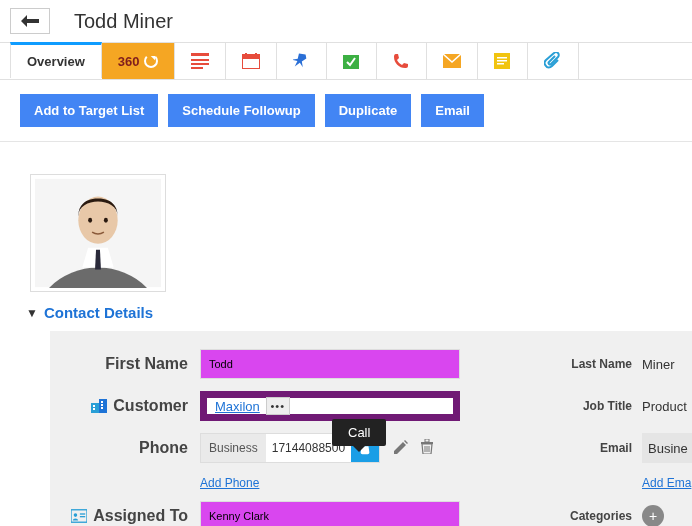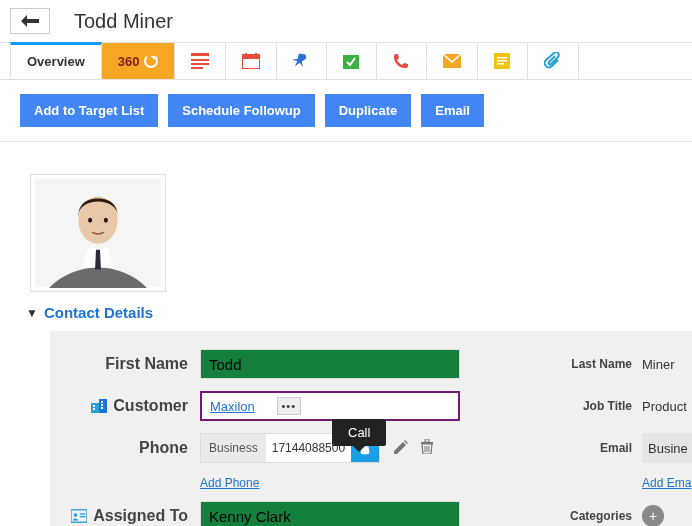--- a/index.html
+++ b/index.html
@@ -19,24 +19,24 @@
   .avatar { width: 136px; height: 118px; border: 1px solid #ddd; padding: 4px; display: flex; align-items: center; justify-content: center; overflow: hidden; background: #fff; }
   .avatar svg { width: 128px; height: 110px; }
   .section-hdr { display: flex; align-items: center; gap: 6px; padding: 6px 20px 10px 26px; cursor: pointer; }
   .section-hdr .chev { font-size: 12px; color: #333; }
   .section-hdr .label { color: #1e73d6; font-size: 15px; font-weight: bold; }
   .details { background: #f0f0f0; margin-left: 50px; padding: 12px 0 0 0; }
   .row { display: flex; align-items: center; min-height: 42px; }
   .lbl-col { width: 150px; text-align: right; padding-right: 12px; font-size: 16px; color: #444; font-weight: bold; display: flex; align-items: center; justify-content: flex-end; gap: 6px; }
   .lbl-col .mini-icon { width: 16px; height: 14px; }
   .val-col { width: 270px; }
-  .val-col input.txt { width: 260px; height: 30px; border: 1px solid #ddd; background: #15803d; padding: 0 8px; font-size: 15px; }
+  .val-col input.txt { width: 260px; height: 30px; border: 1px solid #ddd; background: #d946ef; padding: 0 8px; font-size: 11px; }
   .lbl2-col { flex: 1; text-align: right; padding-right: 10px; font-size: 12px; color: #444; font-weight: bold; white-space: nowrap; }
   .val2-col { width: 50px; font-size: 13px; color: #333; overflow: hidden; white-space: nowrap; }
-  .customer-box { display: flex; align-items: center; gap: 22px; background: #fff; border: 2px solid #701a75; height: 30px; padding: 0 8px; width: 260px; }
+  .customer-box { display: flex; align-items: center; gap: 6px; background: #fff; border: 7px solid #701a75; height: 30px; padding: 0 8px; width: 260px; }
   .customer-box a { color: #1e73d6; text-decoration: underline; font-size: 13px; }
   .dots-btn { width: 24px; height: 18px; background: #eee; border: 1px solid #ccc; display: flex; align-items: center; justify-content: center; font-size: 11px; cursor: pointer; letter-spacing: 1px; }
   .phone-box { display: flex; align-items: center; gap: 0; background: #fff; border: 1px solid #ddd; height: 30px; width: 260px; }
   .phone-type { background: #eaeaea; height: 100%; display: flex; align-items: center; padding: 0 8px; font-size: 12px; color: #555; }
   .phone-num { flex: 1; padding: 0 6px; font-size: 12px; }
   .phone-call { width: 28px; height: 100%; background: #1a9ee6; display: flex; align-items: center; justify-content: center; cursor: pointer; }
   .phone-actions { display: flex; gap: 12px; margin-left: 14px; align-items: center; }
   .edit-icon, .del-icon { cursor: pointer; color: #777; font-size: 15px; }
   .add-link { color: #1e73d6; text-decoration: underline; font-size: 12px; cursor: pointer; }
   .tooltip { position: absolute; background: #222; color: #fff; font-size: 13px; padding: 6px 16px; border-radius: 2px; z-index: 10; }

